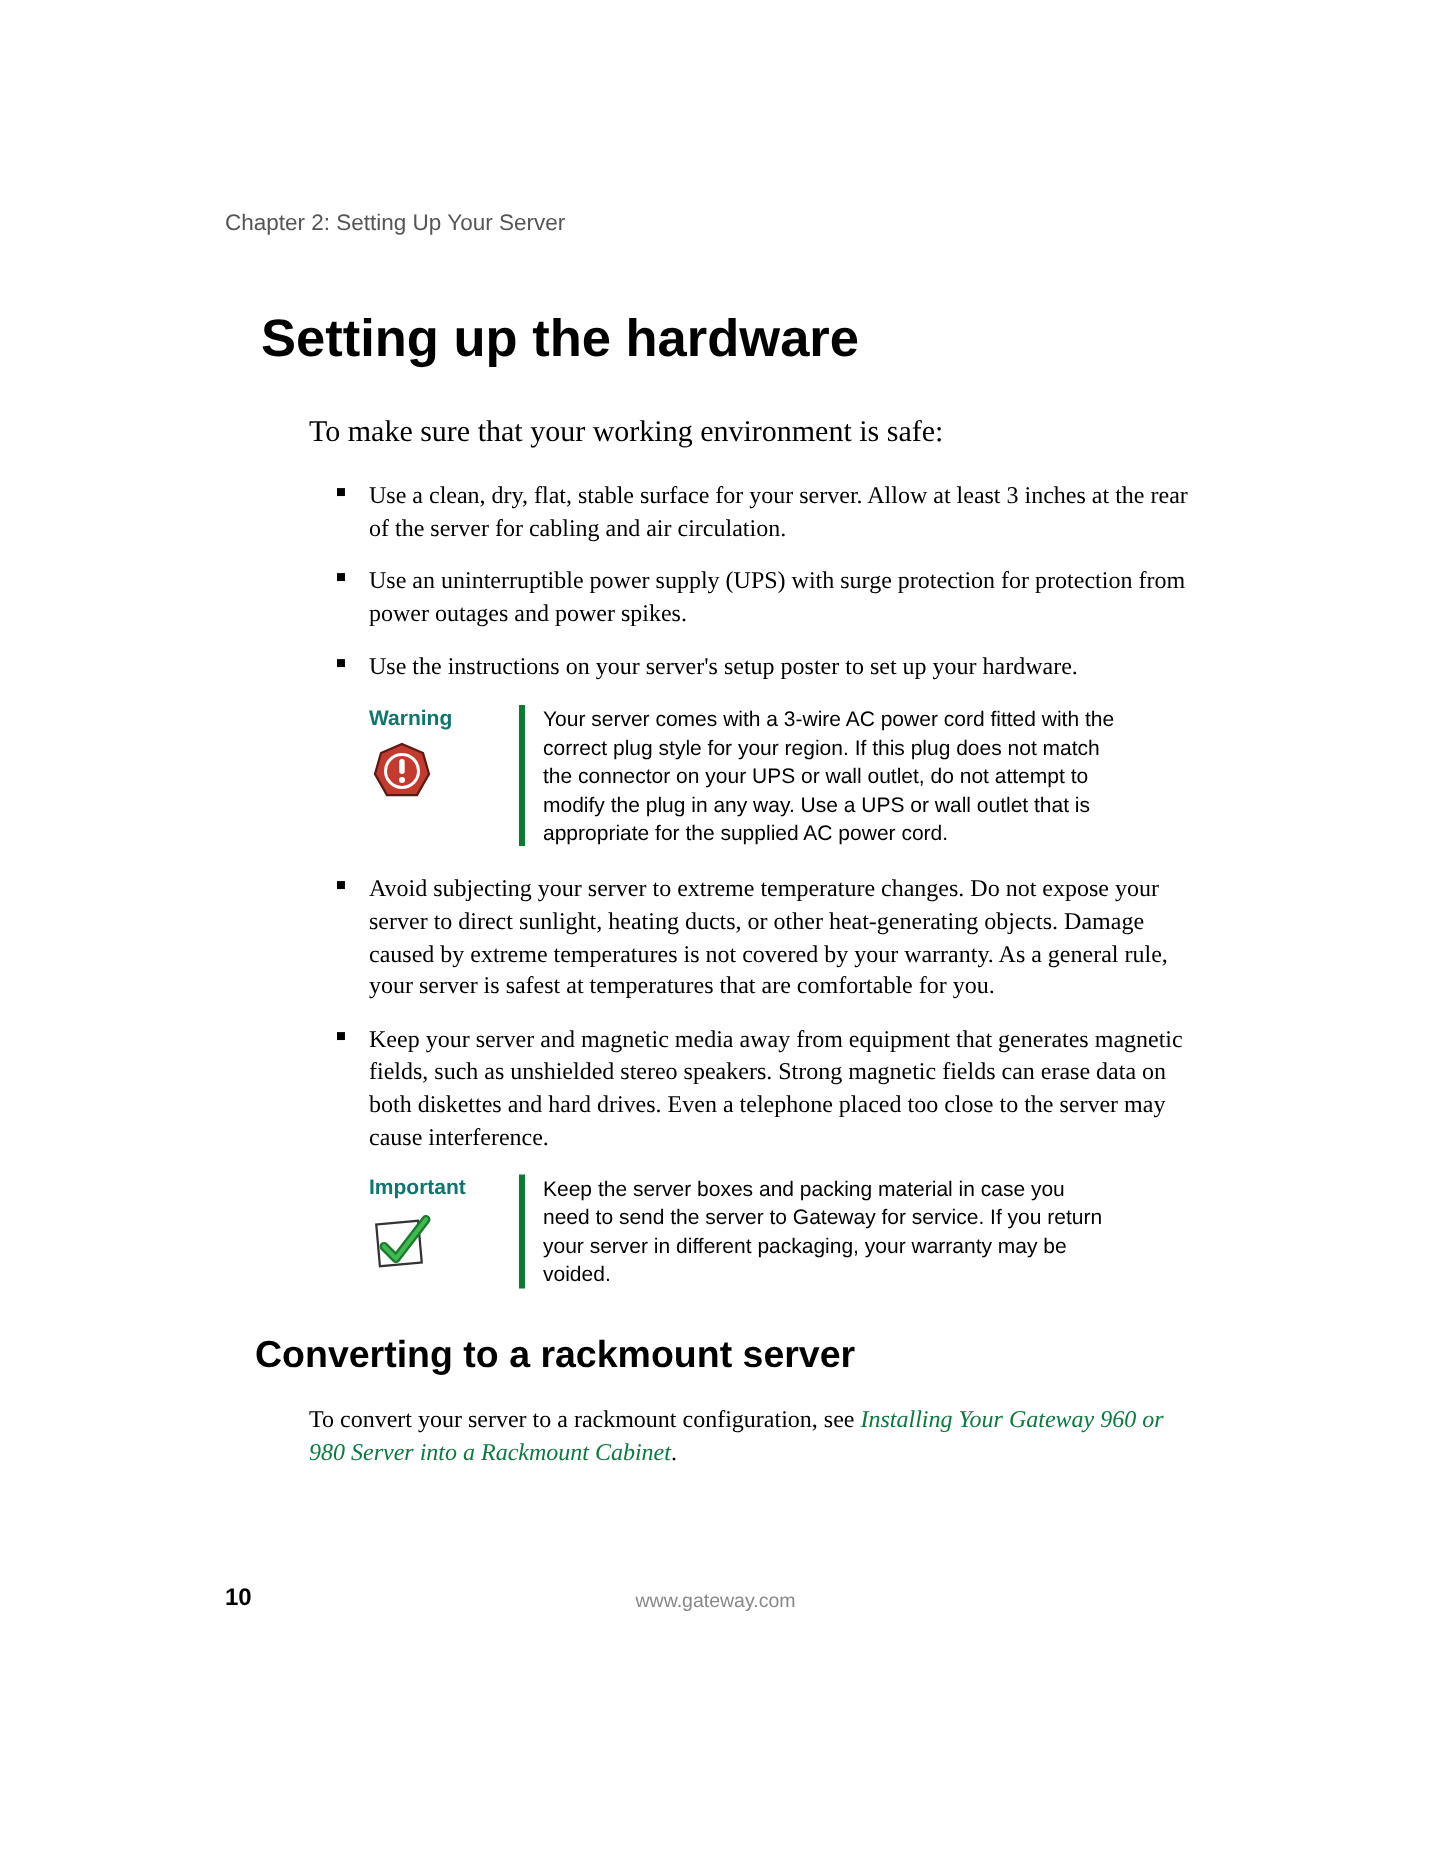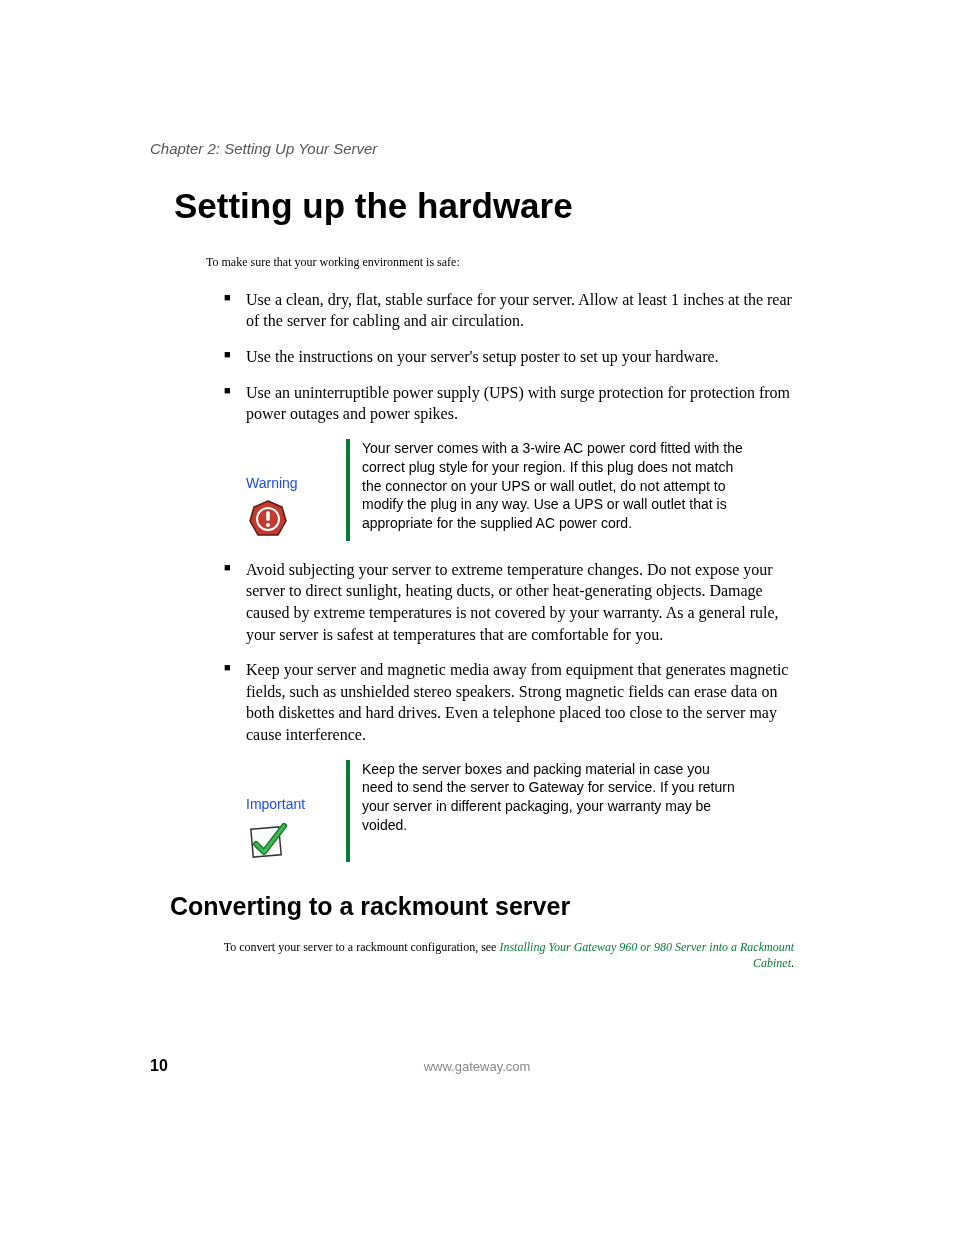--- a/index.html
+++ b/index.html
@@ -9,36 +9,35 @@
     }
     body {
       font-family: Georgia, 'Times New Roman', serif;
       background: #fff;
       width: 954px;
       height: 1235px;
       position: relative;
       padding: 140px 150px 80px 150px;
     }
     .chapter-header {
-      font-style: italic;
       font-size: 15px;
       color: #555;
       font-family: Arial, Helvetica, sans-serif;
-      margin-bottom: 29px;
+      margin-bottom: 49px;
     }
     h1 {
       font-family: Arial, Helvetica, sans-serif;
       font-size: 35px;
       font-weight: bold;
       color: #000;
       margin-bottom: 28px;
       margin-left: 24px;
     }
     .intro-text {
-      font-size: 12px;
+      font-size: 20px;
       color: #000;
       margin-left: 56px;
       margin-bottom: 18px;
       line-height: 1.4;
     }
     ul.bullet-list {
       list-style: none;
       margin-left: 78px;
       margin-right: 10px;
     }
@@ -67,25 +66,24 @@
     }
     .callout-left {
       width: 100px;
       flex-shrink: 0;
       display: flex;
       flex-direction: column;
       align-items: flex-start;
     }
     .callout-label {
       font-family: Arial, Helvetica, sans-serif;
-      font-weight: normal;
+      font-weight: bold;
       font-size: 14px;
-      color: #1d4ed8;
+      color: #0f766e;
       margin-bottom: 6px;
-      margin-top: 36px;
     }
     .callout-icon {
       width: 44px;
       height: 44px;
       display: flex;
       align-items: center;
       justify-content: center;
     }
     .callout-divider {
       width: 4px;
@@ -103,26 +101,25 @@
     h2 {
       font-family: Liberation Sans, sans-serif;
       font-size: 25px;
       font-weight: bold;
       color: #000;
       margin-top: 30px;
       margin-bottom: 18px;
       margin-left: 20px;
     }
     .section-text {
-      font-size: 12px;
+      font-size: 16px;
       color: #000;
       margin-left: 56px;
       margin-right: 10px;
       line-height: 1.4;
-      text-align: right;
     }
     .link-text {
       color: #0b7a3e;
       font-style: italic;
     }
     .footer {
       position: absolute;
       bottom: 160px;
       left: 150px;
       right: 150px;
@@ -147,23 +144,23 @@
 </head>
 <body>
 
 <div class="chapter-header">Chapter 2: Setting Up Your Server</div>
 
 <h1>Setting up the hardware</h1>
 
 <p class="intro-text">To make sure that your working environment is safe:</p>
 
 <ul class="bullet-list">
-  <li>Use a clean, dry, flat, stable surface for your server. Allow at least 1 inches at the rear of the server for cabling and air circulation.</li>
+  <li>Use a clean, dry, flat, stable surface for your server. Allow at least 3 inches at the rear of the server for cabling and air circulation.</li>
+  <li>Use an uninterruptible power supply (UPS) with surge protection for protection from power outages and power spikes.</li>
   <li>Use the instructions on your server's setup poster to set up your hardware.</li>
-  <li>Use an uninterruptible power supply (UPS) with surge protection for protection from power outages and power spikes.</li>
 </ul>
 
 <div class="callout">
   <div class="callout-left">
     <span class="callout-label">Warning</span>
     <span class="callout-icon">
       <svg width="40" height="40" viewBox="0 0 40 40">
         <polygon points="20,2 34,8 38,22 30,36 10,36 2,22 6,8" fill="#c43a2e" stroke="#5a1a14" stroke-width="1.5"></polygon>
         <circle cx="20" cy="20" r="11" fill="none" stroke="#fff" stroke-width="2"></circle>
         <rect x="18.2" y="12" width="3.6" height="10" rx="1.8" fill="#fff"></rect>

